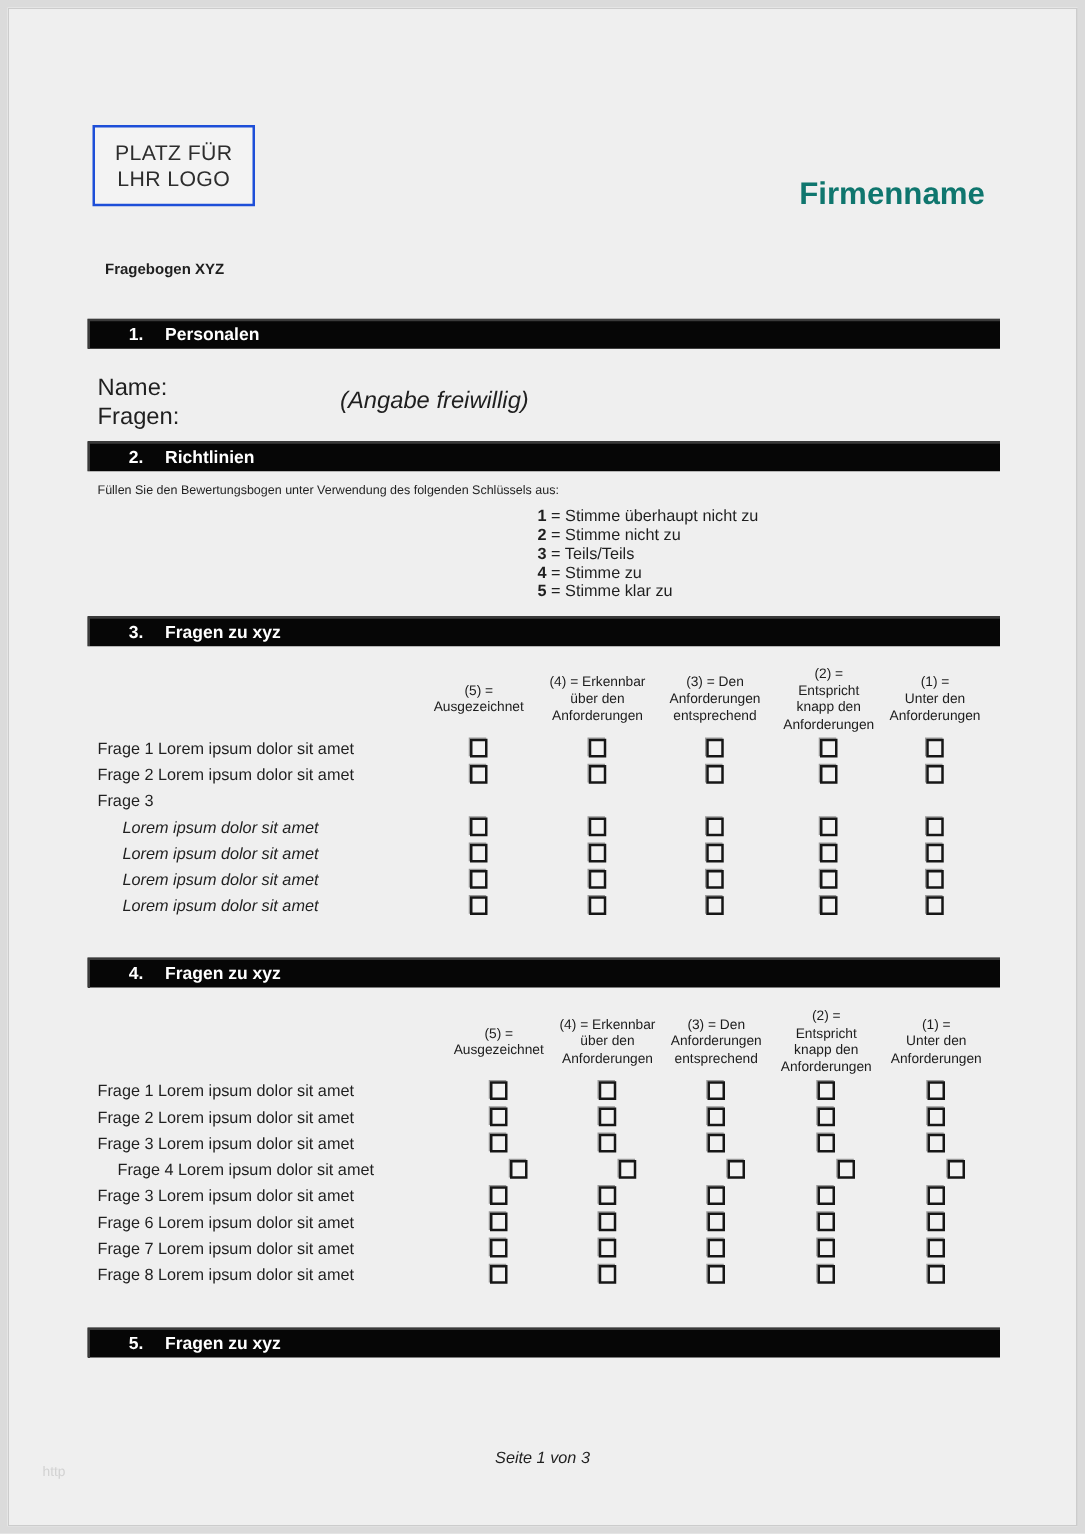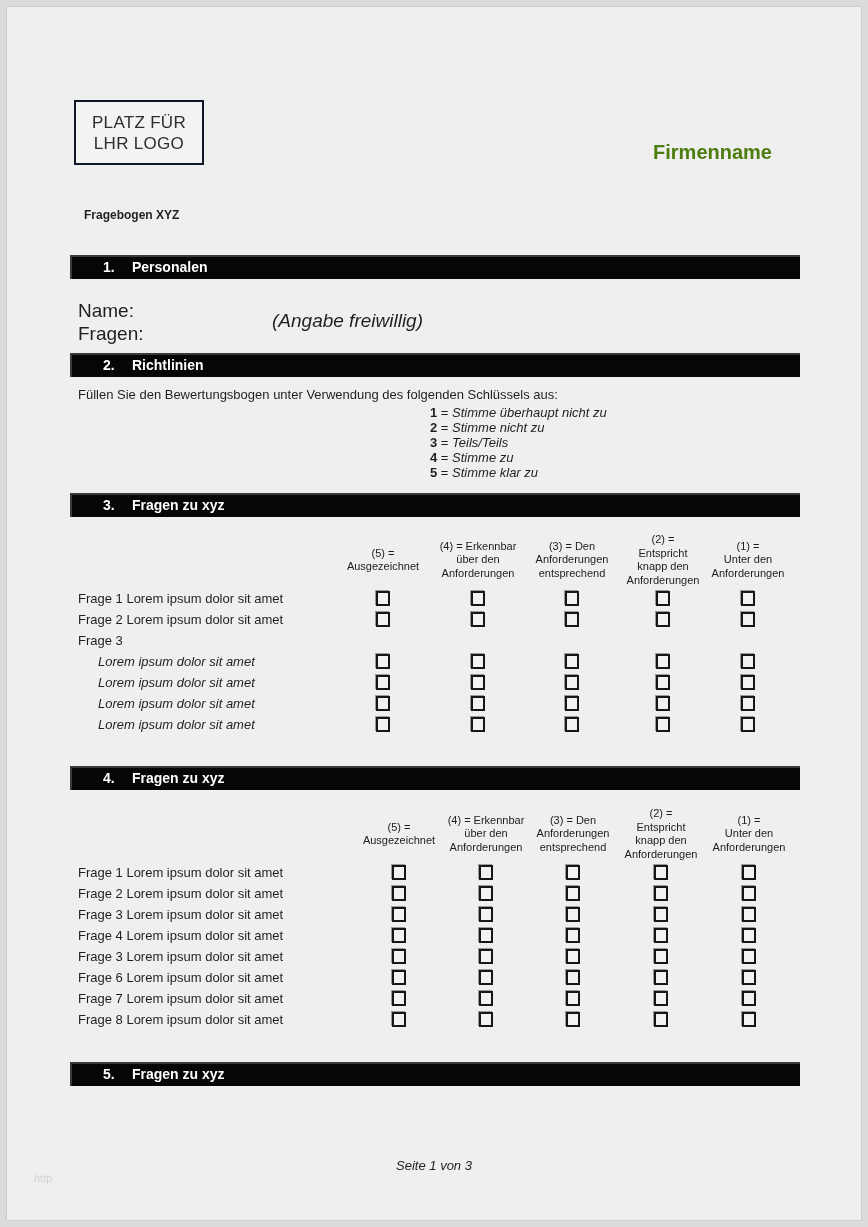--- a/index.html
+++ b/index.html
@@ -6,48 +6,48 @@
   html,body { width:868px; height:1227px; }
   body { font-family:"Liberation Sans", sans-serif; color:#1f1f1f; background:#efefef; }
 
   .canvas { position:relative; width:868px; height:1227px; background:#efefef; overflow:hidden; }
 
   .page-frame { position:absolute; inset:0; pointer-events:none;
     border:6px solid #dbdbdb; box-shadow: inset 0 0 0 1px #cccccc, 0 0 0 1px #c2c2c2 inset; }
 
   
   .logo-box { position:absolute; left:74px; top:100px; width:130px; height:65px;
-    border:2px solid #0f172a; background:#f3f3f3; display:flex; flex-direction:column;
+    border:2px solid #1d4ed8; background:#f3f3f3; display:flex; flex-direction:column;
     align-items:center; justify-content:center; }
   .logo-box span { font-size:17px; line-height:21px; color:#2d2d2d; letter-spacing:0.3px; }
 
-  .company-name { position:absolute; top:141px; right:96px; font-size:20px; font-weight:bold; color:#4d7c0f; }
+  .company-name { position:absolute; top:141px; right:80px; font-size:25px; font-weight:bold; color:#0f766e; }
   .form-title { position:absolute; left:84px; top:208px; font-size:12px; font-weight:bold; }
 
   
   .bar { position:absolute; left:70px; width:730px; height:24px; background:#060606;
     color:#ffffff; display:flex; align-items:center; padding-left:33px;
     box-shadow: inset 2px 2px 0 #3a3a3a; }
   .bar .num { font-size:14px; font-weight:bold; min-width:29px; }
   .bar .ttl { font-size:14px; font-weight:bold; }
 
   .t-bar1 { top:255px; } .t-bar2 { top:353px; } .t-bar3 { top:493px; }
   .t-bar4 { top:766px; } .t-bar5 { top:1062px; }
 
   
   .fld { position:absolute; font-size:19px; }
   .name-label { left:78px; top:300px; }
   .name-note  { left:272px; top:310px; font-style:italic; }
   .datum-label{ left:78px; top:323px; }
 
   
-  .instruction { position:absolute; left:78px; top:387px; font-size:13px; }
+  .instruction { position:absolute; left:78px; top:387px; font-size:10px; }
   .scale-item { position:absolute; left:430px; height:15px; font-size:13px; white-space:nowrap; }
   .scale-item .v { font-weight:bold; }
-  .scale-item .l { font-style:italic; }
+  .scale-item .l { }
 
   
   .hdr-cell { position:absolute; width:94px; font-size:11px; line-height:13.5px; text-align:center;
     display:flex; flex-direction:column; justify-content:center; height:60px; color:#1c1c1c; }
   .hdr3 { top:530px; } .hdr4 { top:804px; }
   .h3c1{left:336px;} .h3c2{left:431px;} .h3c3{left:525px;} .h3c4{left:616px;} .h3c5{left:701px;}
   .h4c1{left:352px;} .h4c2{left:439px;} .h4c3{left:526px;} .h4c4{left:614px;} .h4c5{left:702px;}
 
   .q-row { position:absolute; left:0; width:824px; height:21px; }
   .q-row .q-label { position:absolute; left:78px; top:3px; font-size:13px; white-space:nowrap; }
@@ -247,21 +247,21 @@
     <span class="cb c5"></span>
   </div>
   <div class="q-row s4" style="top:904px;">
     <span class="q-label">Frage 3 Lorem ipsum dolor sit amet</span>
     <span class="cb c1"></span>
     <span class="cb c2"></span>
     <span class="cb c3"></span>
     <span class="cb c4"></span>
     <span class="cb c5"></span>
   </div>
-  <div class="q-row s4" style="top:925px;">
+  <div class="q-row s4" style="top:925px;margin-left:16px;">
     <span class="q-label">Frage 4 Lorem ipsum dolor sit amet</span>
     <span class="cb c1"></span>
     <span class="cb c2"></span>
     <span class="cb c3"></span>
     <span class="cb c4"></span>
     <span class="cb c5"></span>
   </div>
   <div class="q-row s4" style="top:946px;">
     <span class="q-label">Frage 3 Lorem ipsum dolor sit amet</span>
     <span class="cb c1"></span>

